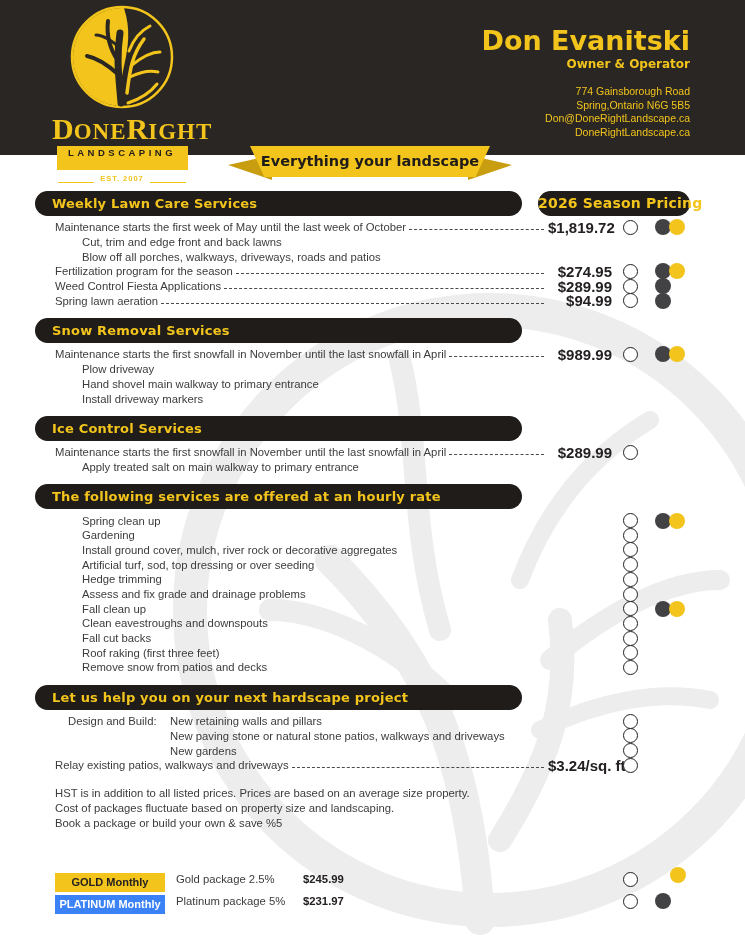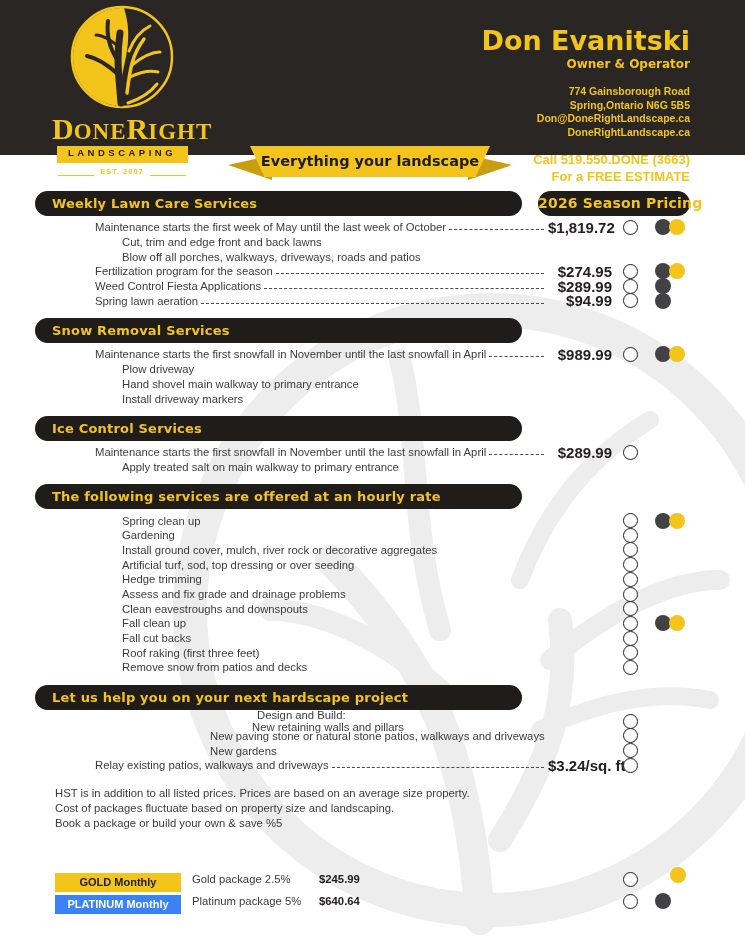--- a/index.html
+++ b/index.html
@@ -6,29 +6,29 @@
   body {
     width:745px; height:943px; position:relative; overflow:hidden;
     background:#ffffff; font-family:"Liberation Sans", sans-serif; color:#3d3b3c;
   }
   
   .header { position:relative; height:155px; background:#292623; z-index:2; }
   .logo { position:absolute; left:52px; top:5px; width:140px; text-align:center; }
   .brand { color:#F2C41C; font-family:"Liberation Serif", serif; font-weight:bold; line-height:1; white-space:nowrap; margin-top:1px; }
   .brand .big { font-size:30px; }
   .brand .small { font-size:23px; letter-spacing:1px; }
-  .land-bar { margin:2px auto 0; width:131px; height:17px; background:#F2C41C; color:#1F1C1A;
+  .land-bar { margin:2px auto 0; width:131px; height:24px; background:#F2C41C; color:#1F1C1A;
     font-size:9.5px; font-weight:bold; letter-spacing:3.5px; line-height:14px; text-align:center; }
   .est { margin-top:4px; display:flex; align-items:flex-end; justify-content:center; gap:6px;
     color:#F2C41C; font-size:7.5px; font-weight:bold; letter-spacing:1px; }
   .est-line { width:36px; height:1px; background:#F2C41C; }
   .contact { position:absolute; top:25px; right:55px; text-align:right; color:#F2C41C; }
   .contact-name { font-size:27px; font-weight:bold; font-family:"DejaVu Sans", sans-serif; }
   .contact-role { font-size:12px; font-weight:bold; font-family:"DejaVu Sans", sans-serif; margin-top:1px; }
-  .addr { margin-top:14px; font-size:10.5px; font-weight:bold; line-height:13.5px; }
+  .addr { margin-top:14px; font-size:10.5px; font-weight:normal; line-height:13.5px; }
   .call { margin-top:12px; font-size:13px; font-weight:bold; line-height:17px; }
   
   .ribbon { position:absolute; left:228px; top:146px; width:284px; height:36px; z-index:5; }
   .fold { position:absolute; top:9px; width:44px; height:25px; background:#C89E10; }
   .fold-l { left:0;  clip-path:polygon(0 40%, 100% 0, 100% 100%); }
   .fold-r { right:0; clip-path:polygon(0 0, 100% 40%, 0 100%); }
   .band { position:absolute; left:22px; top:0; width:240px; height:31px; background:#F2C41C;
     clip-path:polygon(0 0, 100% 0, 94% 100%, 6% 100%);
     text-align:center; line-height:31px; font-weight:bold; font-size:14.5px; color:#1F1C1A;
     font-family:"DejaVu Sans", sans-serif; }
@@ -37,38 +37,38 @@
   
   .main { position:relative; z-index:3; margin:36px 55px 0 35px; }
   .section { margin-bottom:10px; }
   .pill-row { display:flex; margin-bottom:4px; }
   .pill { box-sizing:border-box; width:487px; height:25px; line-height:25px; background:#1F1C1A;
     color:#F2C41C; border-radius:13px; padding-left:17px; font-size:13px; font-weight:bold;
     letter-spacing:.2px; font-family:"DejaVu Sans", sans-serif; white-space:nowrap; }
   .pill-right { width:152px; margin-left:auto; padding-left:0; text-align:center; font-size:14px; }
   .row { display:flex; align-items:center; height:14.7px; font-size:11.3px; }
   .rtxt { flex:1; display:flex; align-items:center; overflow:hidden; box-sizing:border-box; }
-  .ind0 { padding-left:20px; } .ind1 { padding-left:47px; } .ind2 { padding-left:135px; } .ind3 { padding-left:33px;flex-direction:column; }
-  .lbl { white-space:nowrap;margin-left:40px; }
+  .ind0 { padding-left:20px; } .ind1 { padding-left:47px; } .ind2 { padding-left:135px; } .ind3 { padding-left:33px; }
+  .lbl { white-space:nowrap; }
   .prefix { display:inline-block; width:102px; flex:none; white-space:nowrap; }
   .leader { flex:1; min-width:10px; height:0; border-bottom:1.6px dashed #4a4a4a; margin:5px 4px 0 3px; }
   .price { width:64px; text-align:right; font-weight:bold; color:#242021; font-size:15px; white-space:nowrap; flex:none; }
   .col-open { width:36px; flex:none; display:flex; justify-content:center; align-items:center; }
   .circle-open { width:13px; height:13px; border:1.8px solid #242021; border-radius:50%; background:#fff; }
   .col-mark { width:42px; flex:none; display:flex; align-items:center; padding-left:7px; box-sizing:border-box; }
   .dot { width:16px; height:16px; border-radius:50%; flex:none; }
   .dot-dark { background:#424143; }
   .dot-yellow { background:#F2C41C; }
   .dot + .dot { margin-left:-2px; }
   .dot-solo-gold { margin-left:15px; position:relative; top:-4px; }
   
   .notes { margin:13px 0 0 20px; font-size:11.3px; line-height:15.2px; color:#3d3b3c; }
   .packages { margin-top:38px; }
   .pkg-row { display:flex; align-items:center; height:20px; margin-bottom:2px; padding-left:20px; font-size:11.3px; }
-  .badge { width:126px; height:19px; line-height:19px; text-align:center; font-weight:bold; font-size:11px; flex:none;margin-top:6px; }
+  .badge { width:110px; height:19px; line-height:19px; text-align:center; font-weight:bold; font-size:11px; flex:none;margin-top:6px; }
   .badge-gold { background:#F2C41C; color:#242021; }
   .badge-platinum { background:#3b82f6; color:#ffffff; }
   .pkg-desc { margin-left:11px; width:127px; flex:none; }
   .pkg-price { width:70px; font-weight:bold; color:#242021; flex:none; }
   .pkg-fill { flex:1; }
 </style>
 </head>
 <body>
 
 <svg class="watermark" width="680" height="660" viewBox="0 0 680 660">
@@ -116,24 +116,20 @@
   </div>
   <div class="contact">
     <div class="contact-name">Don Evanitski</div>
     <div class="contact-role">Owner &amp; Operator</div>
     <div class="addr">
       <div>774 Gainsborough Road</div>
       <div>Spring,Ontario N6G 5B5</div>
       <div>Don@DoneRightLandscape.ca</div>
       <div>DoneRightLandscape.ca</div>
     </div>
-    <div class="call">
-      <div>Call 519.550.DONE (3663)</div>
-      <div>For a FREE ESTIMATE</div>
-    </div>
   </div>
 </div>
 
 <div class="ribbon">
   <div class="fold fold-l"></div>
   <div class="fold fold-r"></div>
   <div class="band">Everything your landscape company should be</div>
 </div>
 
 <div class="main">
@@ -343,40 +339,40 @@
             <span class="lbl">Assess and fix grade and drainage problems</span>
           </div>
           <div class="price"></div>
           <div class="col-open">
             <div class="circle-open"></div>
           </div>
           <div class="col-mark"></div>
         </div>
         <div class="row">
           <div class="rtxt ind1">
+            <span class="lbl">Fall clean up</span>
+          </div>
+          <div class="price"></div>
+          <div class="col-open">
+            <div class="circle-open"></div>
+          </div>
+          <div class="col-mark">
+            <div class="dot dot-dark"></div>
+            <div class="dot dot-yellow"></div>
+          </div>
+        </div>
+        <div class="row">
+          <div class="rtxt ind1">
             <span class="lbl">Clean eavestroughs and downspouts</span>
           </div>
           <div class="price"></div>
           <div class="col-open">
             <div class="circle-open"></div>
           </div>
           <div class="col-mark"></div>
-        </div>
-        <div class="row">
-          <div class="rtxt ind1">
-            <span class="lbl">Fall clean up</span>
-          </div>
-          <div class="price"></div>
-          <div class="col-open">
-            <div class="circle-open"></div>
-          </div>
-          <div class="col-mark">
-            <div class="dot dot-dark"></div>
-            <div class="dot dot-yellow"></div>
-          </div>
         </div>
         <div class="row">
           <div class="rtxt ind1">
             <span class="lbl">Fall cut backs</span>
           </div>
           <div class="price"></div>
           <div class="col-open">
             <div class="circle-open"></div>
           </div>
           <div class="col-mark"></div>
@@ -466,21 +462,21 @@
         <div class="col-open">
           <div class="circle-open"></div>
         </div>
         <div class="col-mark">
           <div class="dot dot-yellow dot-solo-gold"></div>
         </div>
       </div>
       <div class="pkg-row">
         <div class="badge badge-platinum">PLATINUM Monthly</div>
         <div class="pkg-desc">Platinum package 5%</div>
-        <div class="pkg-price">$640.64</div>
+        <div class="pkg-price">$231.97</div>
         <div class="pkg-fill"></div>
         <div class="col-open">
           <div class="circle-open"></div>
         </div>
         <div class="col-mark">
           <div class="dot dot-dark"></div>
         </div>
       </div>
     </div>
 </div>

